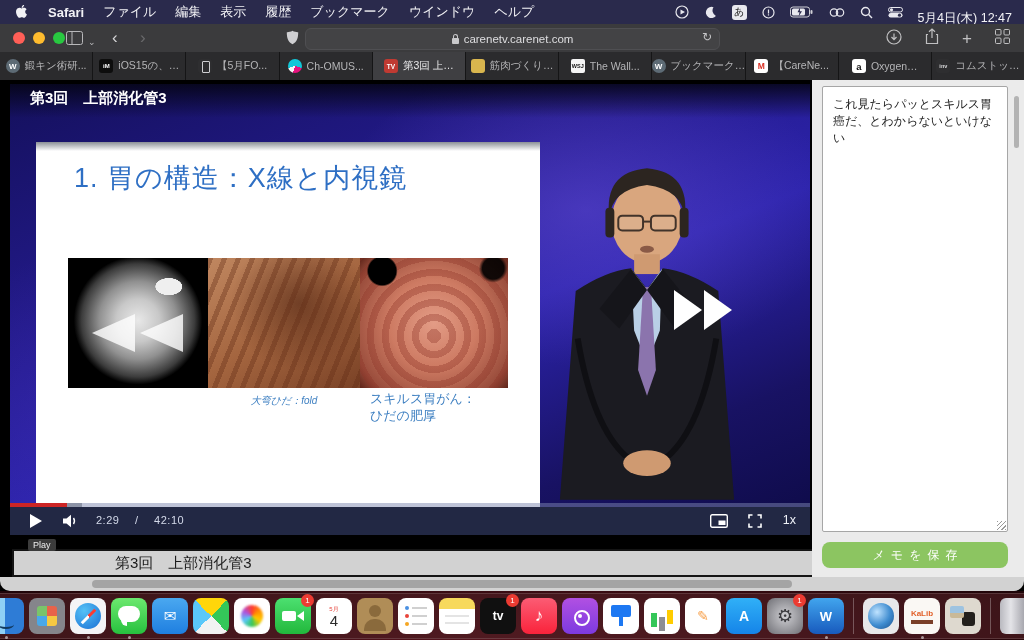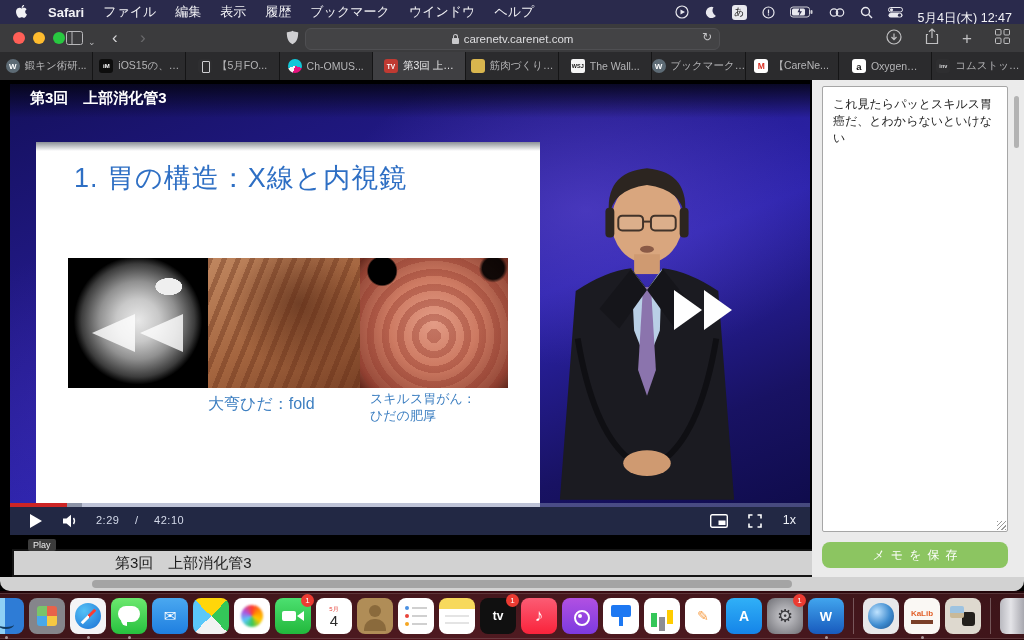--- a/index.html
+++ b/index.html
@@ -73,21 +73,21 @@
       radial-gradient(circle at 50% 48%,#e8e8e8 0%,#c8c8c8 22%,#909090 40%,#3c3c3c 58%,#000 66%);}
   .im-endo1{width:152px;background:
       repeating-linear-gradient(112deg,rgba(96,42,20,.35) 0 5px,rgba(0,0,0,0) 5px 13px),
       radial-gradient(circle at 60% 35%,rgba(70,30,15,.55),transparent 55%),
       linear-gradient(145deg,#c08760,#a4653f 50%,#7a4226);}
   .im-endo2{width:148px;background:
       radial-gradient(circle at 15% 10%,#000 0 8%,transparent 9%),
       radial-gradient(circle at 90% 8%,rgba(0,0,0,.9) 0 6%,transparent 8%),
       repeating-radial-gradient(circle at 50% 60%,rgba(140,50,38,.35) 0 7px,rgba(0,0,0,0) 7px 15px),
       radial-gradient(circle at 50% 50%,#e39c86 0%,#cd7a62 45%,#9a4d3c 85%,#5e2419 100%);}
-  .cap1{position:absolute;left:172px;top:252px;width:152px;text-align:left;font-size:16px;color:#3d7fc1;}
+  .cap1{position:absolute;left:172px;top:252px;width:152px;text-align:center;font-size:10px;color:#3d7fc1;font-style:italic;}
   .cap2{position:absolute;left:334px;top:248px;width:150px;font-size:13px;color:#3d7fc1;line-height:17px;}
   .rw{position:absolute;left:54px;top:172px;opacity:.8;}
   .ffbtn{position:absolute;left:662px;top:206px;}
   .presenter{position:absolute;left:538px;top:76px;}
 
   .progress{position:absolute;left:0;top:419px;width:100%;height:4px;background:rgba(125,135,175,.5);}
   .prog-buf{position:absolute;left:0;top:0;height:4px;width:72px;background:#8c93a6;}
   .prog-red{position:absolute;left:0;top:0;height:4px;width:57px;background:#cc2525;}
   .controls{position:absolute;left:0;top:423px;width:100%;height:28px;background:#222844;color:#eef1f8;}
   .c-time{position:absolute;left:86px;top:7px;font-size:11px;color:#d4daea;letter-spacing:.5px;}

